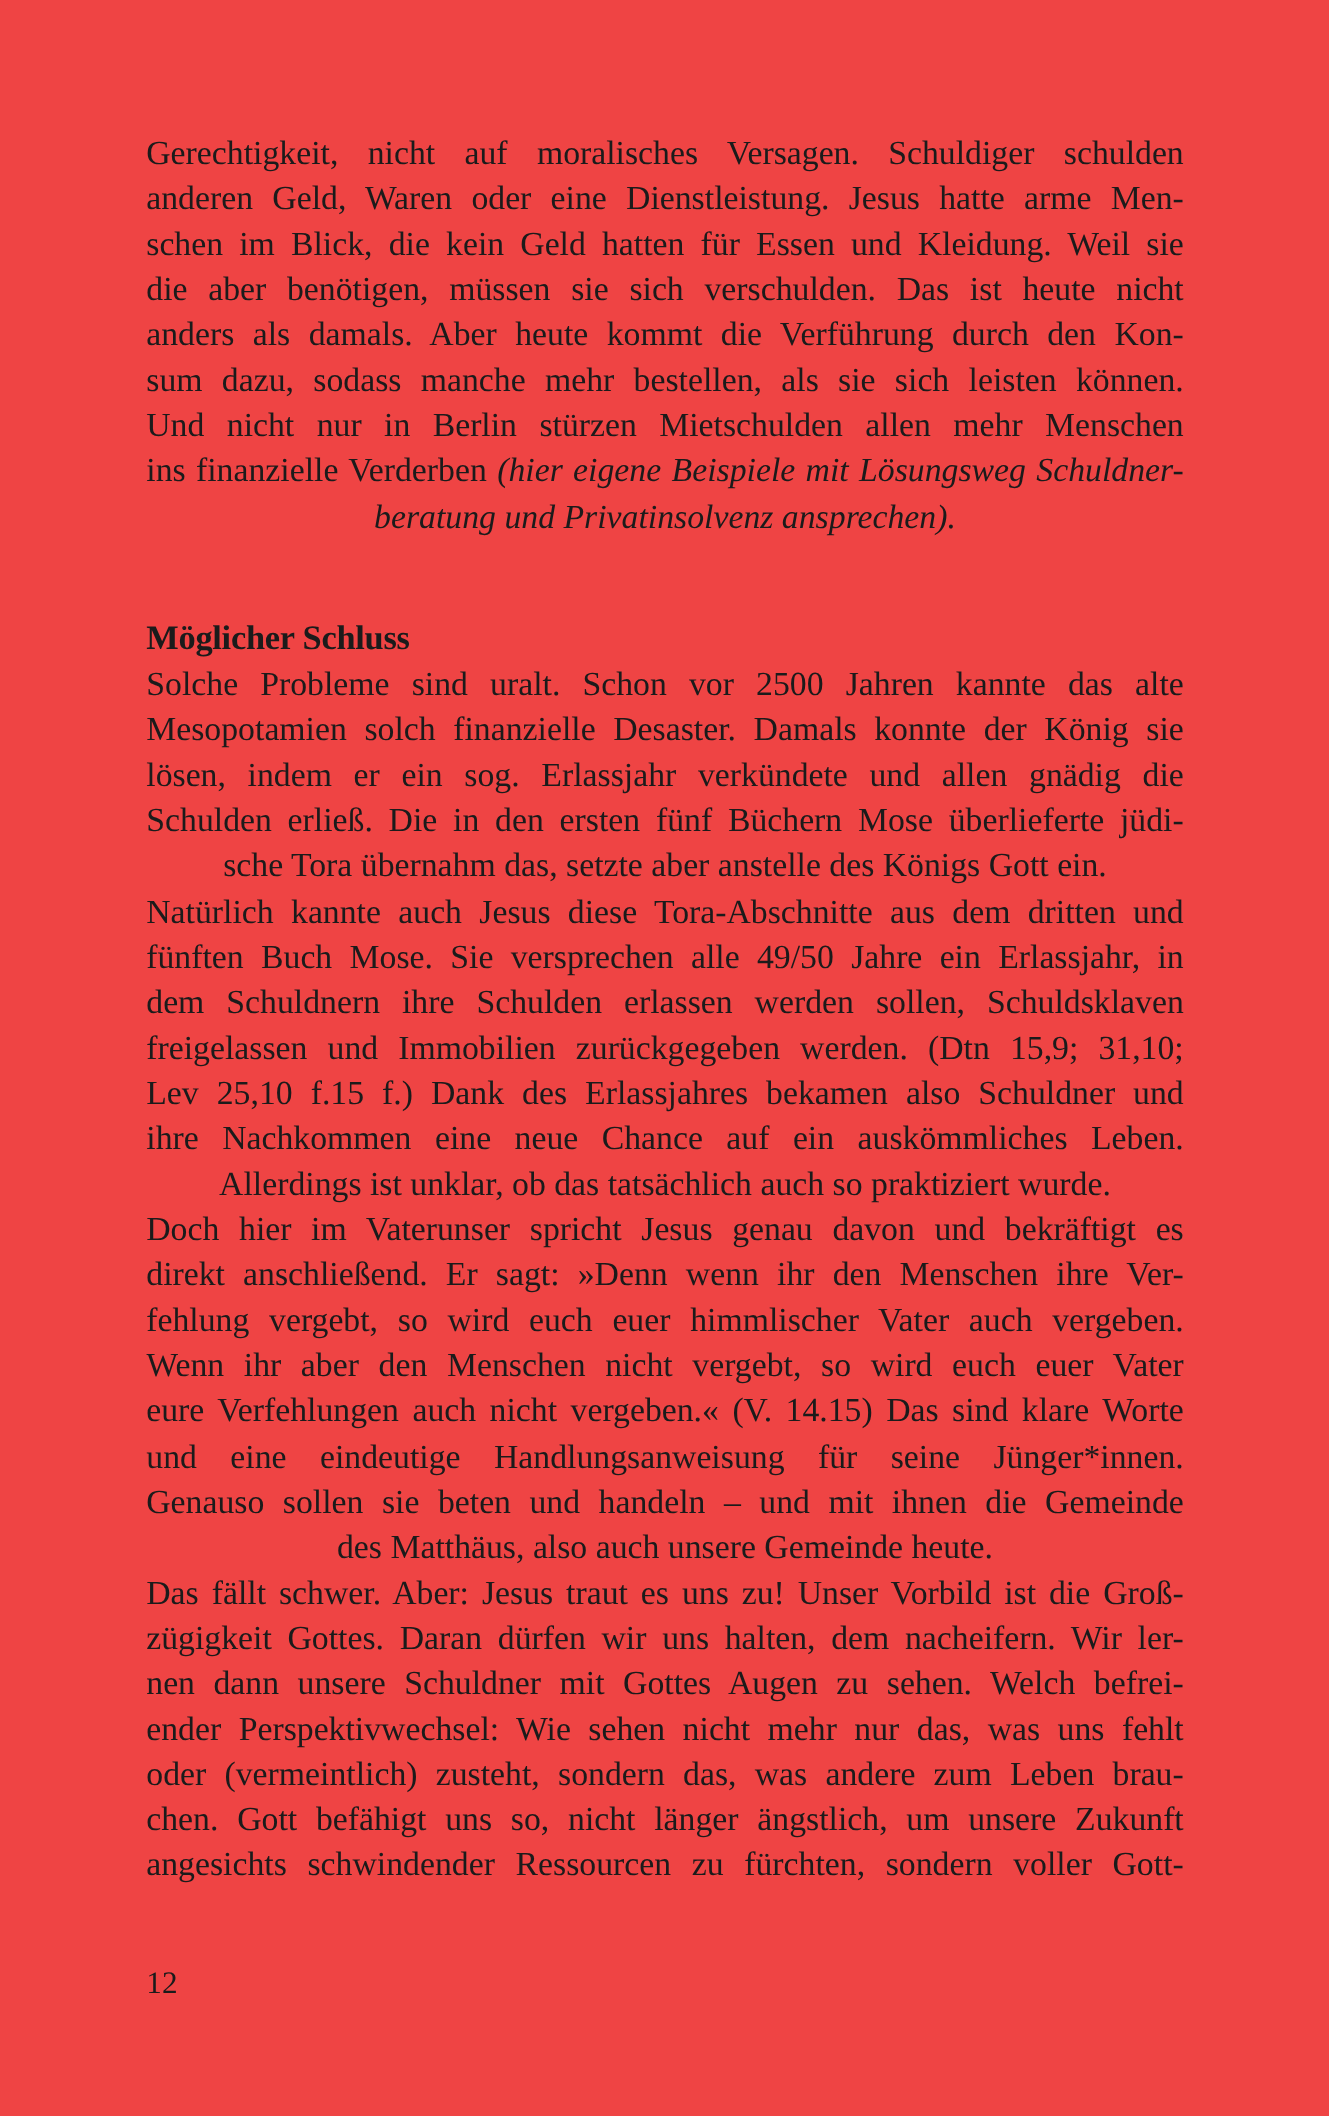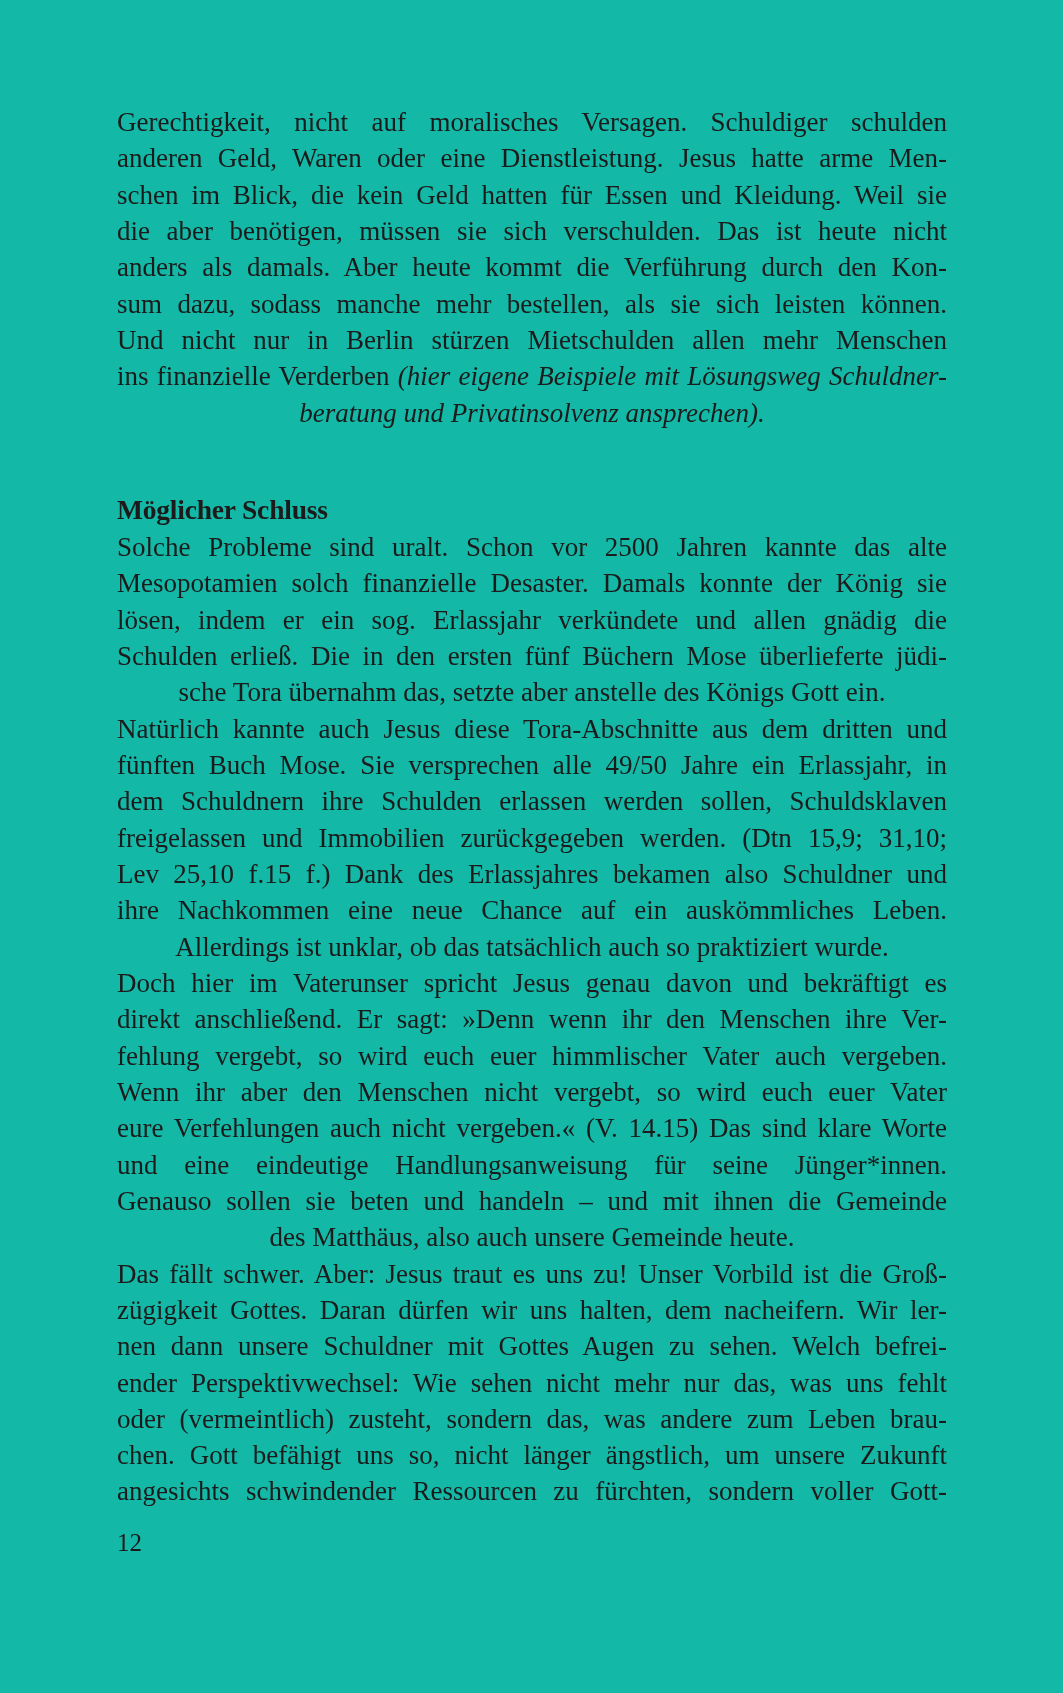--- a/index.html
+++ b/index.html
@@ -1,20 +1,20 @@
 <!DOCTYPE html>
 <html lang="de"><head>
 <meta charset="utf-8">
 <style>
   html, body { margin: 0; padding: 0; }
   .page {
     position: relative;
     width: 1063px;
     height: 1693px;
-    background: #14b8a6;
+    background: #ef4444;
     color: #1b1b1b;
     font-family: "Liberation Serif", serif;
     overflow: hidden;
   }
   .text-column {
     position: absolute;
     left: 117px;
     top: 104px;
     width: 830px;
   }
@@ -37,21 +37,21 @@
     font-weight: 700;
     font-size: 27.5px;
     line-height: 38px;
     height: 38px;
     margin: 60px 0 0 0;
     letter-spacing: -0.2px;
   }
   .page-number {
     position: absolute;
     left: 117px;
-    top: 1528px;
+    top: 1572px;
     font-size: 25px;
     line-height: 30px;
   }
 </style>
 </head>
 <body>
 
 <div class="page">
   <div class="text-column">
       <div class="para">

